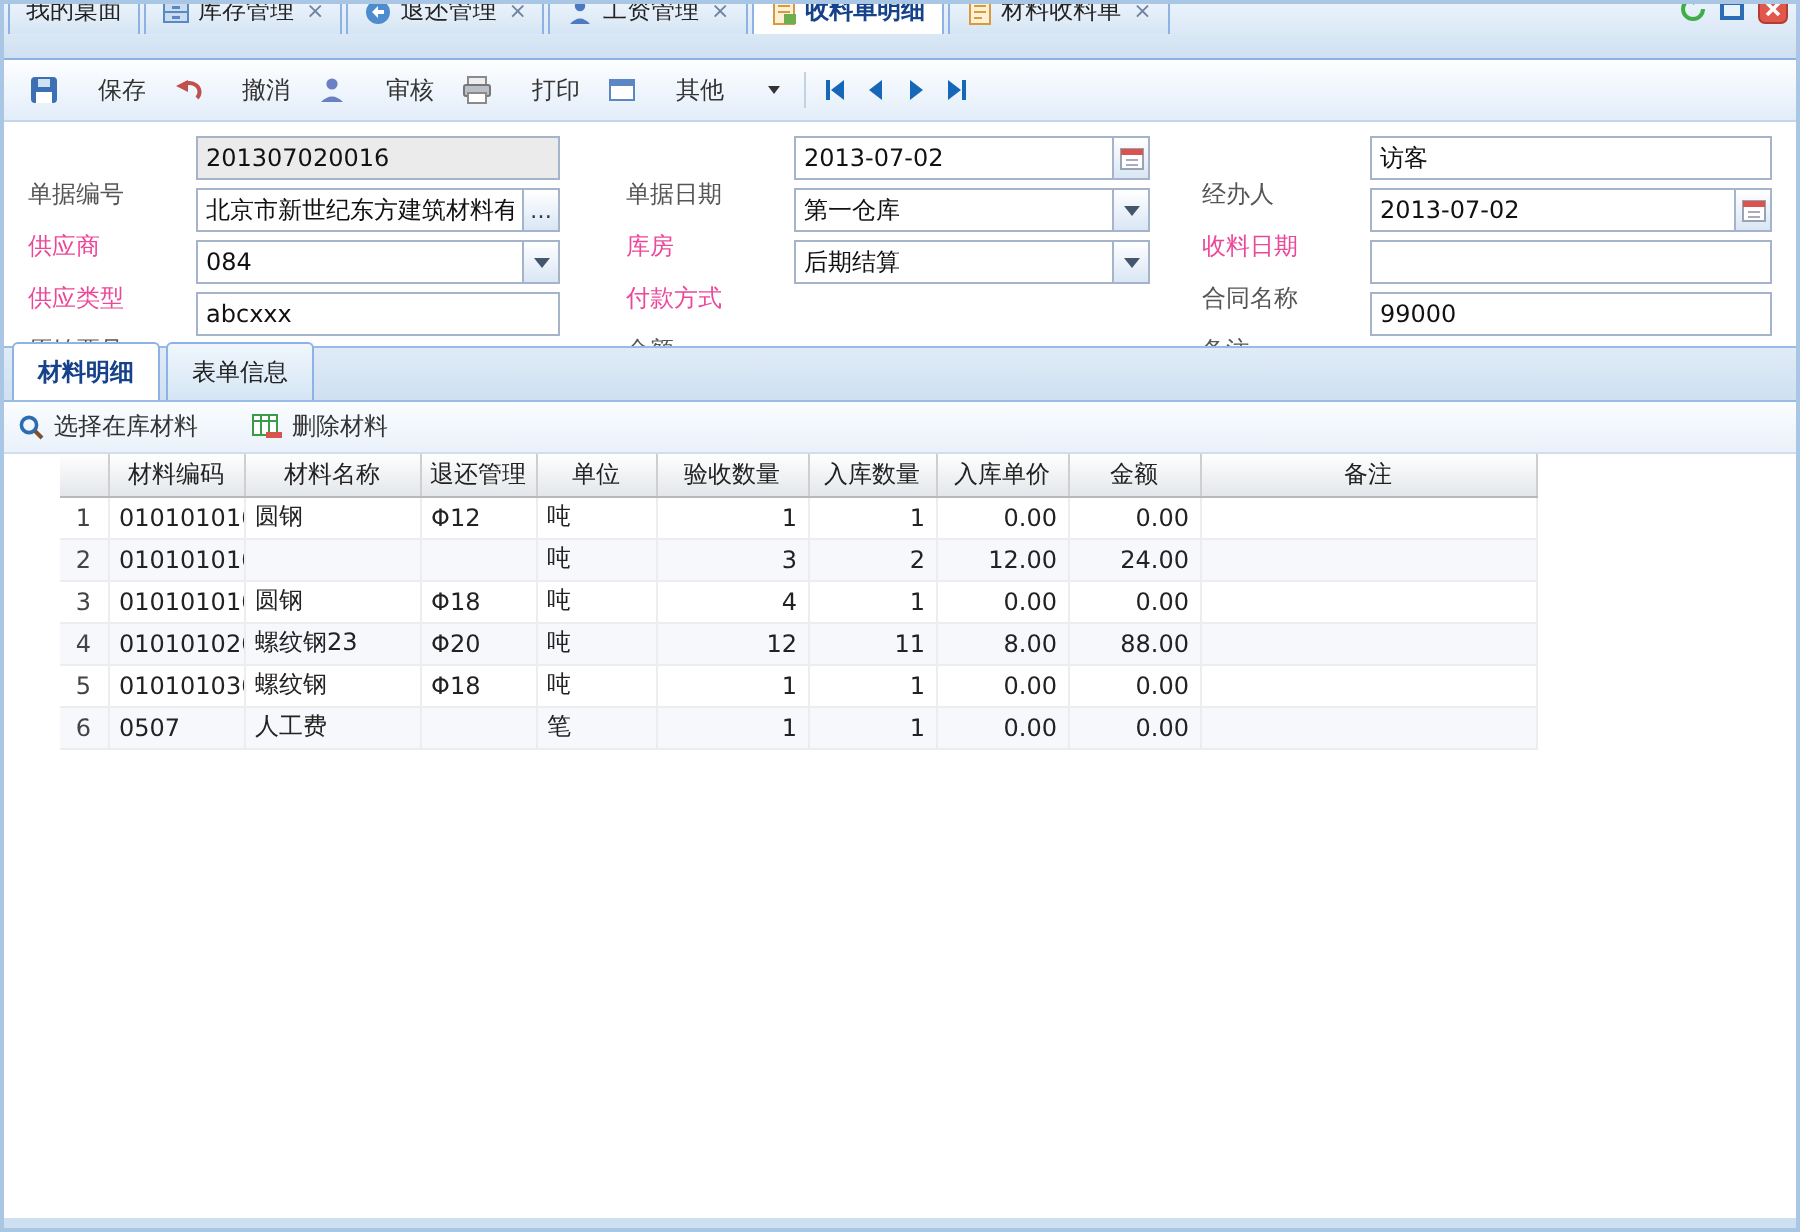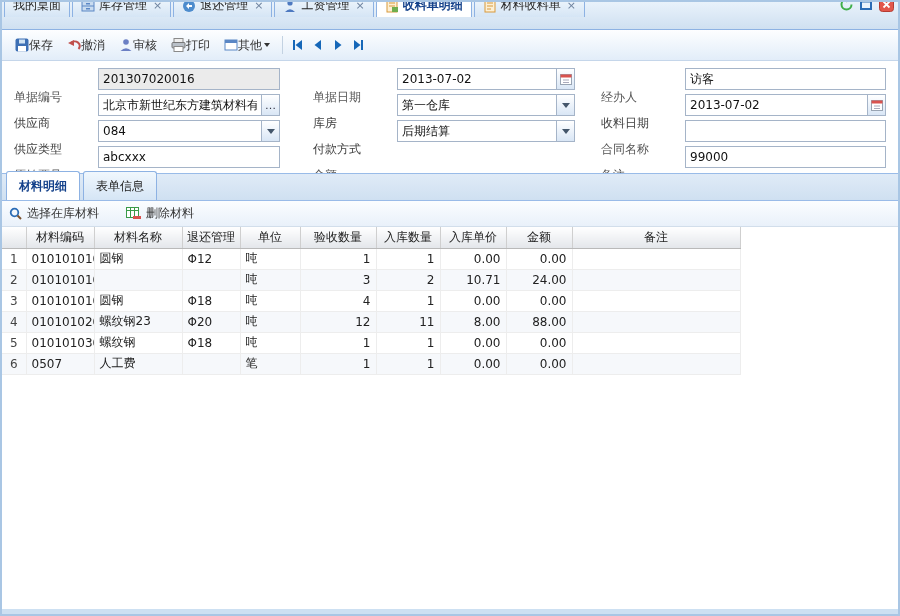--- a/index.html
+++ b/index.html
@@ -12,50 +12,50 @@
   .tab{display:flex;align-items:center;gap:4px;height:24px;padding:0 8px;margin-right:2px;border:1px solid #8db2e3;border-bottom:none;border-radius:3px 3px 0 0;background:linear-gradient(#f5fafe,#d5e5f5);cursor:pointer;white-space:nowrap;}
   .tab.active{background:#fff;font-weight:bold;color:#15428b;}
   .tab-close{color:#6f84a0;font-size:11px;line-height:1;margin-left:2px;cursor:pointer;}
   .tab-close::after{content:"×";}
   .tabbar-spacer{flex:1;}
   .winbtns{display:flex;gap:4px;align-items:center;padding-bottom:5px;}
   .winbtn{width:16px;height:16px;display:flex;align-items:center;justify-content:center;cursor:pointer;}
 
   
   .toolbar{height:31px;flex:0 0 31px;display:flex;align-items:center;padding:0 6px;background:linear-gradient(#fdfeff,#e2edf9);border-bottom:1px solid #c5d6ea;}
-  .tbtn{display:flex;align-items:center;gap:0;padding:3px 7px;border-radius:3px;color:#333;cursor:pointer;}
+  .tbtn{display:flex;align-items:center;gap:20px;padding:3px 7px;border-radius:3px;color:#333;cursor:pointer;}
   .tsep{width:1px;height:18px;background:#c3d2e2;margin:0 5px;}
   .navbtn{padding:3px 3px;}
   .caret-sm{width:0;height:0;border-left:3px solid transparent;border-right:3px solid transparent;border-top:4px solid #333;margin-left:2px;}
 
   
   .form{padding:7px 12px 5px;display:flex;background:#fff;flex:0 0 auto;}
   .fcol{display:flex;flex-direction:column;gap:4px;}
   .fcol1{width:266px;margin-right:33px;}
   .fcol2{width:262px;margin-right:26px;}
   .fcol3{flex:1;}
   .frow{display:flex;align-items:center;height:22px;}
   .flabel{width:84px;color:#555;flex:0 0 84px;margin-top:36px;}
-  .flabel.req{color:#404040;font-family:Liberation Serif, serif;}
+  .flabel.req{color:#ec4899;font-family:Liberation Serif, serif;}
   .fctl{flex:1;display:flex;height:22px;}
   .fctl input{flex:1;min-width:0;height:22px;border:1px solid #a5b4c8;padding:0 4px;font:12px "DejaVu Sans","Liberation Sans",sans-serif;color:#111;background:#fff;outline:none;}
   .fctl input.ro{background:#ebebeb;}
   .trigger{width:18px;height:22px;flex:0 0 18px;border:1px solid #a5b4c8;border-left:none;background:linear-gradient(#ffffff,#d9e6f5);display:flex;align-items:center;justify-content:center;cursor:pointer;font-size:11px;color:#334;}
   .caret{width:0;height:0;border-left:4px solid transparent;border-right:4px solid transparent;border-top:5px solid #44566b;}
 
   
   .detail{flex:1;display:flex;flex-direction:column;border-top:1px solid #99bbe8;min-height:0;}
   .dtabs{height:27px;flex:0 0 27px;background:linear-gradient(#e0ebf7,#cfe0f1);display:flex;align-items:flex-end;padding:3px 4px 0;border-bottom:1px solid #99bbe8;}
   .dtab{height:24px;display:flex;align-items:center;padding:14px 12px;margin-right:3px;border:1px solid #8db2e3;border-bottom:none;border-radius:3px 3px 0 0;background:linear-gradient(#f0f7fd,#d5e5f5);cursor:pointer;}
   .dtab.active{background:#fff;font-weight:bold;color:#15428b;}
   .dtoolbar{height:26px;flex:0 0 26px;display:flex;align-items:center;gap:27px;padding:0 7px;background:linear-gradient(#fbfdff,#e9f1fa);border-bottom:1px solid #d2deeb;}
   .dtbtn{display:flex;align-items:center;gap:5px;color:#333;cursor:pointer;}
 
   
-  .gridwrap{flex:1;background:#fff;overflow:hidden;}
+  .gridwrap{flex:1;background:#fff;overflow:hidden;padding-left:28px;}
   table.grid{border-collapse:collapse;table-layout:fixed;width:738px;}
   .grid th{height:21px;background:linear-gradient(#ffffff,#e3e6ea);border-right:1px solid #cfcfcf;border-bottom:1px solid #b9b9b9;font-weight:normal;color:#222;text-align:center;padding:0 3px;overflow:hidden;white-space:nowrap;cursor:pointer;}
   .grid td{height:21px;border-right:1px solid #ededed;border-bottom:1px solid #ededed;padding:0 5px;overflow:hidden;white-space:nowrap;background:#fff;}
   .grid tbody tr:nth-child(even) td{background:#f6f8fb;}
   .grid .num{text-align:right;}
   .grid .c-no{text-align:center;color:#444;padding:0 2px;}
 
   .window-footer{height:5px;flex:0 0 5px;background:#cde0f2;}
   svg{display:block;}
 </style>
@@ -401,21 +401,21 @@
             <td></td>
           </tr>
           <tr>
             <td class="c-no">2</td>
             <td>0101010105</td>
             <td></td>
             <td></td>
             <td>吨</td>
             <td class="num">3</td>
             <td class="num">2</td>
-            <td class="num">10.71</td>
+            <td class="num">12.00</td>
             <td class="num">24.00</td>
             <td></td>
           </tr>
           <tr>
             <td class="c-no">3</td>
             <td>0101010107</td>
             <td>圆钢</td>
             <td>Φ18</td>
             <td>吨</td>
             <td class="num">4</td>

